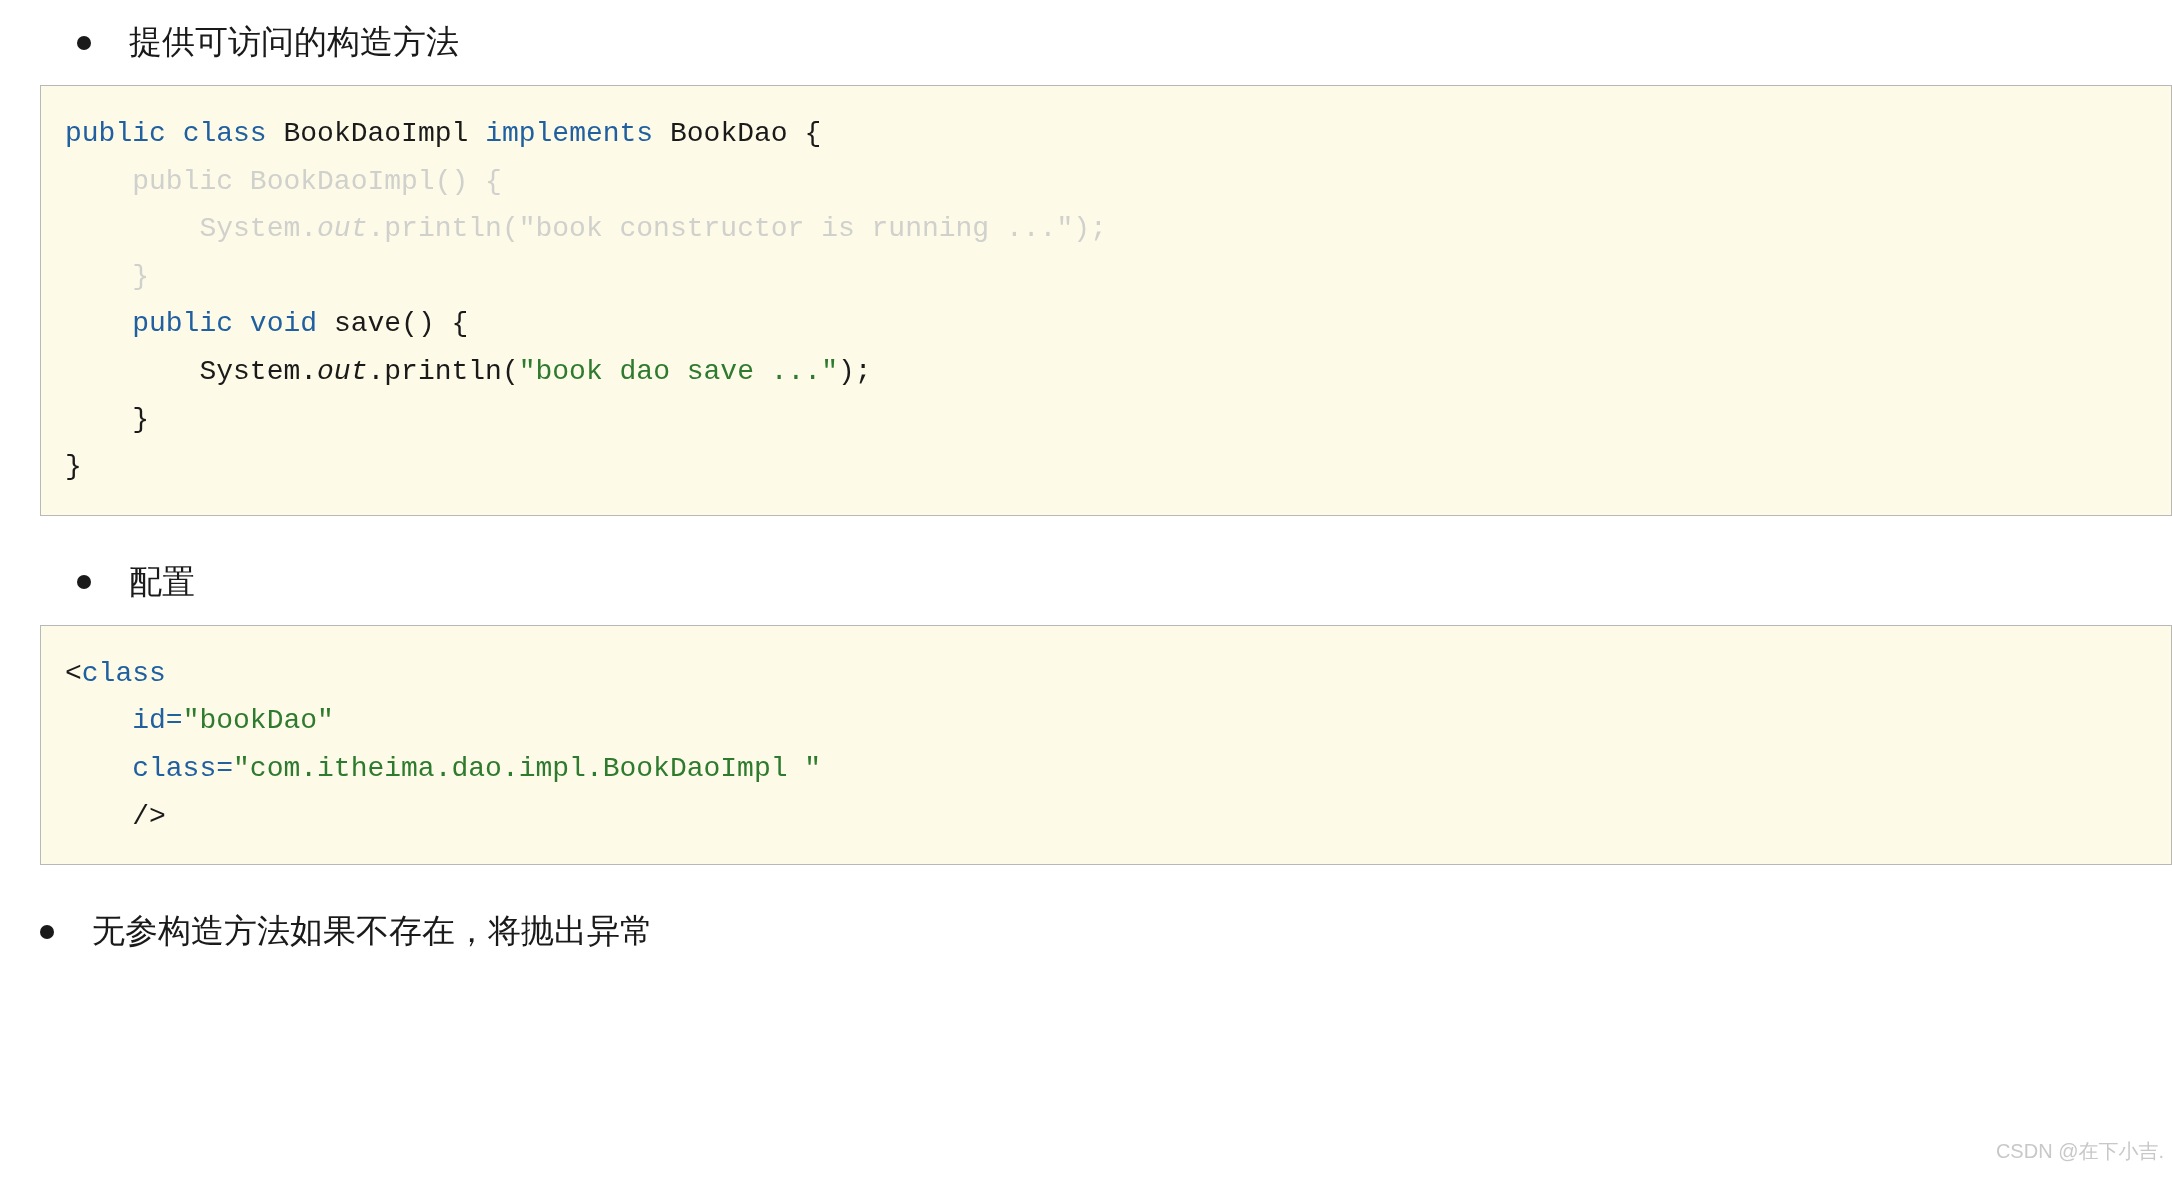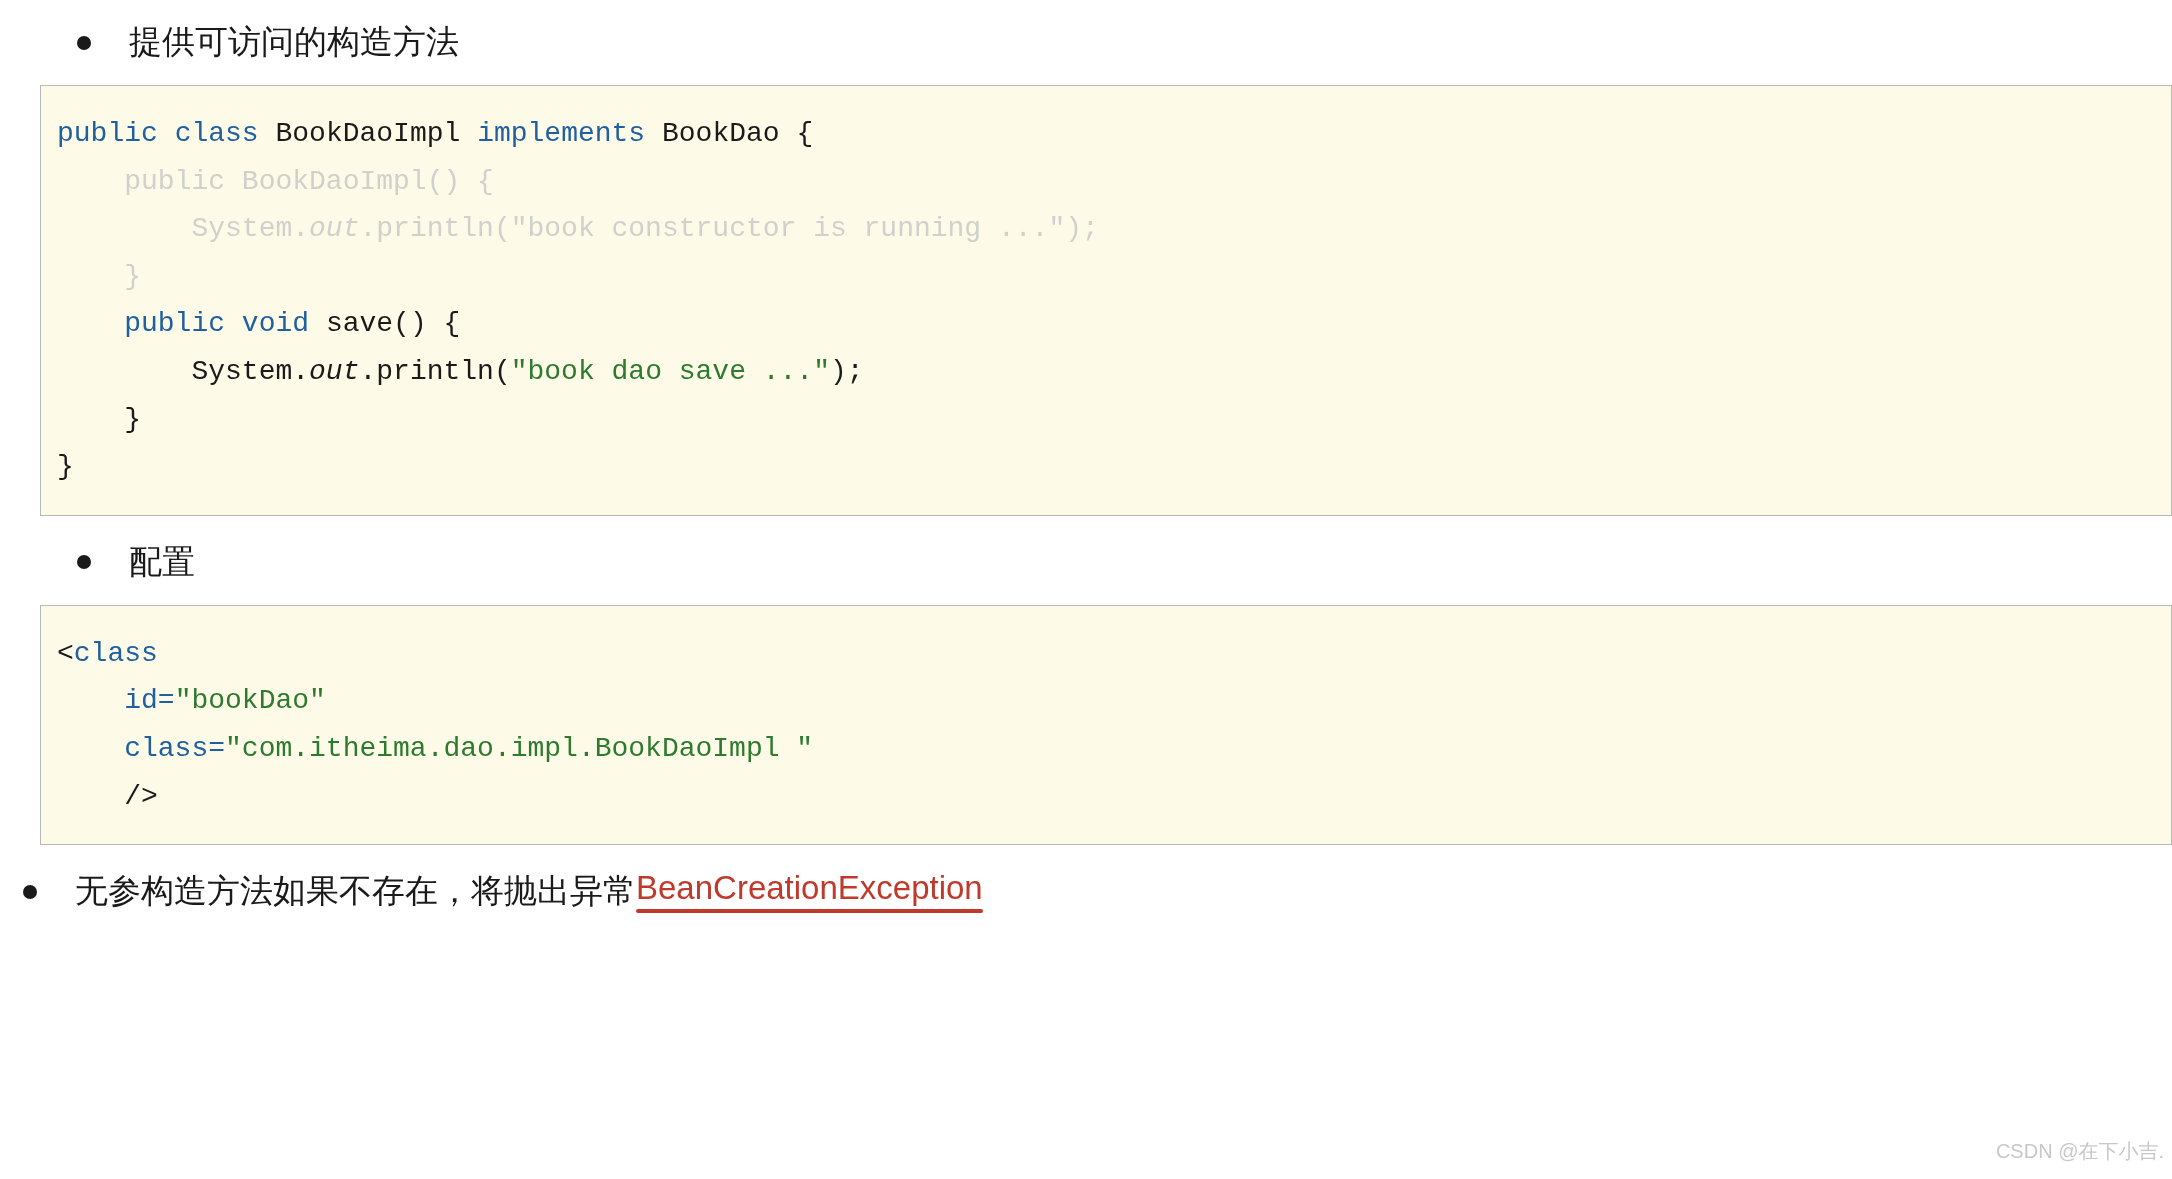--- a/index.html
+++ b/index.html
@@ -30,27 +30,27 @@
     .bullet-text {
       font-size: 33px;
       color: #1a1a1a;
       font-weight: 400;
     }
     .code-block {
       margin-left: 40px;
       margin-right: 0;
       border: 1px solid #b8b8b8;
       background: #fdfae8;
-      padding: 24px 16px;
+      padding: 24px 24px;
       font-family: Consolas, "Courier New", monospace;
       font-size: 28px;
       line-height: 1.7;
       white-space: pre;
       overflow-x: auto;
-      margin-bottom: 24px;
+      margin-bottom: 44px;
     }
     .kw-blue {
       color: #2060a0;
       font-weight: normal;
     }
     .ident {
       color: #1a1a1a;
     }
     .faded {
       color: #d0d0cc;
@@ -70,22 +70,22 @@
       color: #1a1a1a;
     }
     .attr-name {
       color: #2060a0;
     }
     .attr-val {
       color: #2e7a2e;
     }
     .bullet-item-bottom {
       display: flex;
-      align-items: flex-start;
-      padding-left: 23px;
+      align-items: center;
+      padding-left: 40px;
       margin-top: 18px;
     }
     .exception-text {
       color: #c0392b;
       font-size: 33px;
     }
     .underline-red {
       position: relative;
     }
     .underline-red::after {
@@ -130,16 +130,15 @@
 </div>
 
 <div class="code-block"><span class="tag-punct">&lt;</span><span class="attr-name">class</span>
 <span class="attr-name">    id=</span><span class="attr-val">"</span><span class="attr-val">bookDao</span><span class="attr-val">"</span>
 <span class="attr-name">    class=</span><span class="attr-val">"</span><span class="attr-val">com.itheima.dao.impl.BookDaoImpl </span><span class="attr-val">"</span>
 <span class="tag-punct">    /&gt;</span></div>
 
 <div class="bullet-item-bottom">
   <span class="bullet-dot" style="align-self:center;"></span>
   <span class="bullet-text">无参构造方法如果不存在，将抛出异常</span>
-    <span class="exception-text underline-red">BeanCreationException</span>
 </div>
 
 <div class="watermark">CSDN @在下小吉.</div>
 
 </body></html>

